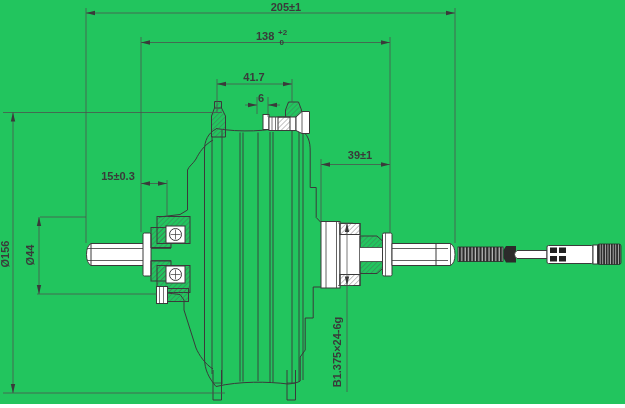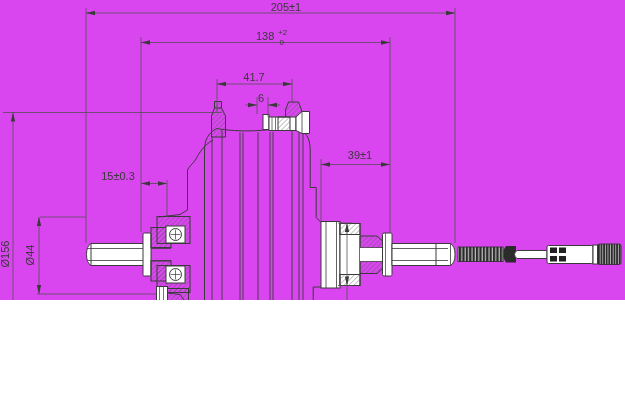--- a/index.html
+++ b/index.html
@@ -1,17 +1,17 @@
 <!DOCTYPE html>
 <html><head>
 <meta charset="utf-8">
 <style>
   html,body{margin:0;padding:0;background:#ffffff;}
-  .stage{position:relative;width:625px;height:300px;background:#d946ef;overflow:hidden;
-         font-family:"Liberation Sans", sans-serif;}
+  .stage{position:relative;width:625px;height:404px;background:#22c55e;overflow:hidden;
+         font-family:"Liberation Sans", sans-serif;font-weight:bold;}
   svg text{font-family:"Liberation Sans", sans-serif;fill:#3a3a3a;}
   .dim-txt{font-size:11px;}
   .dim-txt-sm{font-size:8px;}
 </style>
 </head>
 <body>
 
 <div class="stage">
 <svg width="625" height="408" viewBox="0 0 625 408">
   <defs>

